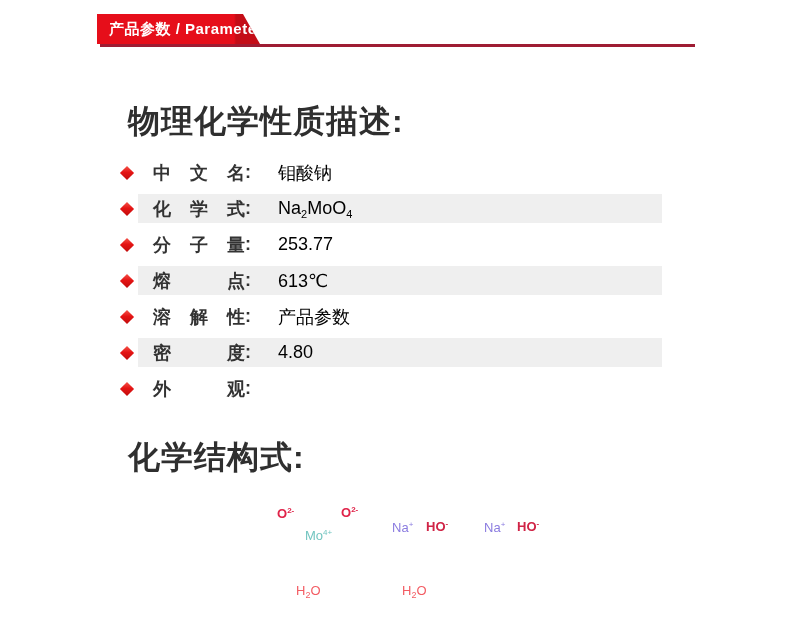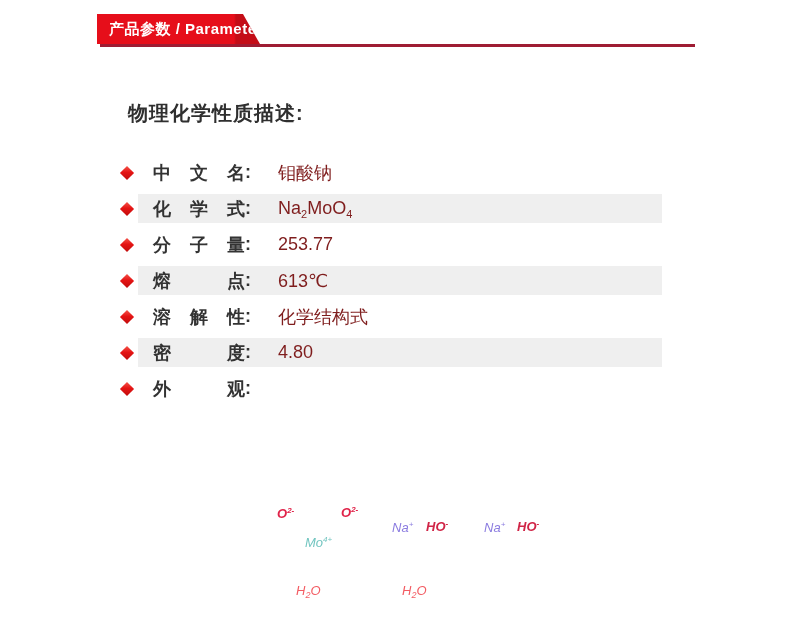--- a/index.html
+++ b/index.html
@@ -39,21 +39,21 @@
     top: 44px;
     width: 595px;
     height: 3px;
     background: #9e1c33;
   }
 
   
   .section-heading {
     position: absolute;
     left: 128px;
-    font-size: 20px;
+    font-size: 32px;
     font-weight: 700;
     color: #2f2f2f;
     letter-spacing: 1px;
     white-space: nowrap;
   }
   .heading-props { top: 100px; }
   .heading-struct { top: 436px; }
 
   
   .rows {
@@ -94,49 +94,48 @@
     color: #333333;
   }
   .row-colon {
     font-size: 18px;
     font-weight: 700;
     color: #333333;
   }
   .row-value {
     margin-left: 27px;
     font-size: 18px;
-    color: #7f1d1d;
+    color: #000000;
     white-space: nowrap;
   }
   .row-value sub {
     font-size: 11px;
     vertical-align: -4px;
   }
 
   
   .structure {
     position: absolute;
     left: 0;
     top: 0;
     width: 800px;
     height: 629px;
     pointer-events: none;
   }
   .ion {
     position: absolute;
     font-size: 13px;
     white-space: nowrap;
-    font-style: italic;
   }
   .ion sup { font-size: 8px; vertical-align: 5px; }
   .ion sub { font-size: 9px; vertical-align: -3px; }
   .ion.bold { font-weight: 700; }
   .ion-o1  { left: 277px; top: 506px; }
   .ion-o2  { left: 341px; top: 505px; }
-  .ion-mo  { left: 305px; top: 528px; margin-top: 7px; }
+  .ion-mo  { left: 305px; top: 528px; }
   .ion-na1 { left: 392px; top: 520px; }
   .ion-ho1 { left: 426px; top: 519px; }
   .ion-na2 { left: 484px; top: 520px; }
   .ion-ho2 { left: 517px; top: 519px; }
   .ion-w1  { left: 296px; top: 583px; }
   .ion-w2  { left: 402px; top: 583px; }
 </style>
 </head>
 <body>
 
@@ -204,21 +203,21 @@
 
     <div class="row">
       <span class="diamond"></span>
       <div class="row-content">
         <span class="row-label">
             <span>溶</span>
             <span>解</span>
             <span>性</span>
           </span>
           <span class="row-colon">:</span>
-        <span class="row-value">化学结构式</span>
+        <span class="row-value">产品参数</span>
       </div>
     </div>
 
     <div class="row alt">
       <span class="diamond"></span>
       <div class="row-content">
         <span class="row-label">
             <span>密</span>
             <span>度</span>
           </span>
@@ -233,20 +232,21 @@
         <span class="row-label">
             <span>外</span>
             <span>观</span>
           </span>
           <span class="row-colon">:</span>
       </div>
     </div>
 
   </div>
 
+  <div class="section-heading heading-struct">化学结构式:</div>
 
   <div class="structure">
     <span class="ion bold ion-o1" style="color: rgb(224, 35, 73);"><span>O</span><sup>2-</sup></span>
     <span class="ion bold ion-o2" style="color: rgb(224, 35, 73);"><span>O</span><sup>2-</sup></span>
     <span class="ion ion-mo" style="color: rgb(114, 197, 192);"><span>Mo</span><sup>4+</sup></span>
     <span class="ion ion-na1" style="color: rgb(139, 124, 224);"><span>Na</span><sup>+</sup></span>
     <span class="ion bold ion-ho1" style="color: rgb(208, 36, 70);"><span>HO</span><sup>-</sup></span>
     <span class="ion ion-na2" style="color: rgb(139, 124, 224);"><span>Na</span><sup>+</sup></span>
     <span class="ion bold ion-ho2" style="color: rgb(208, 36, 70);"><span>HO</span><sup>-</sup></span>
     <span class="ion ion-w1" style="color: rgb(243, 92, 99);"><span>H</span><sub>2</sub><span>O</span></span>

